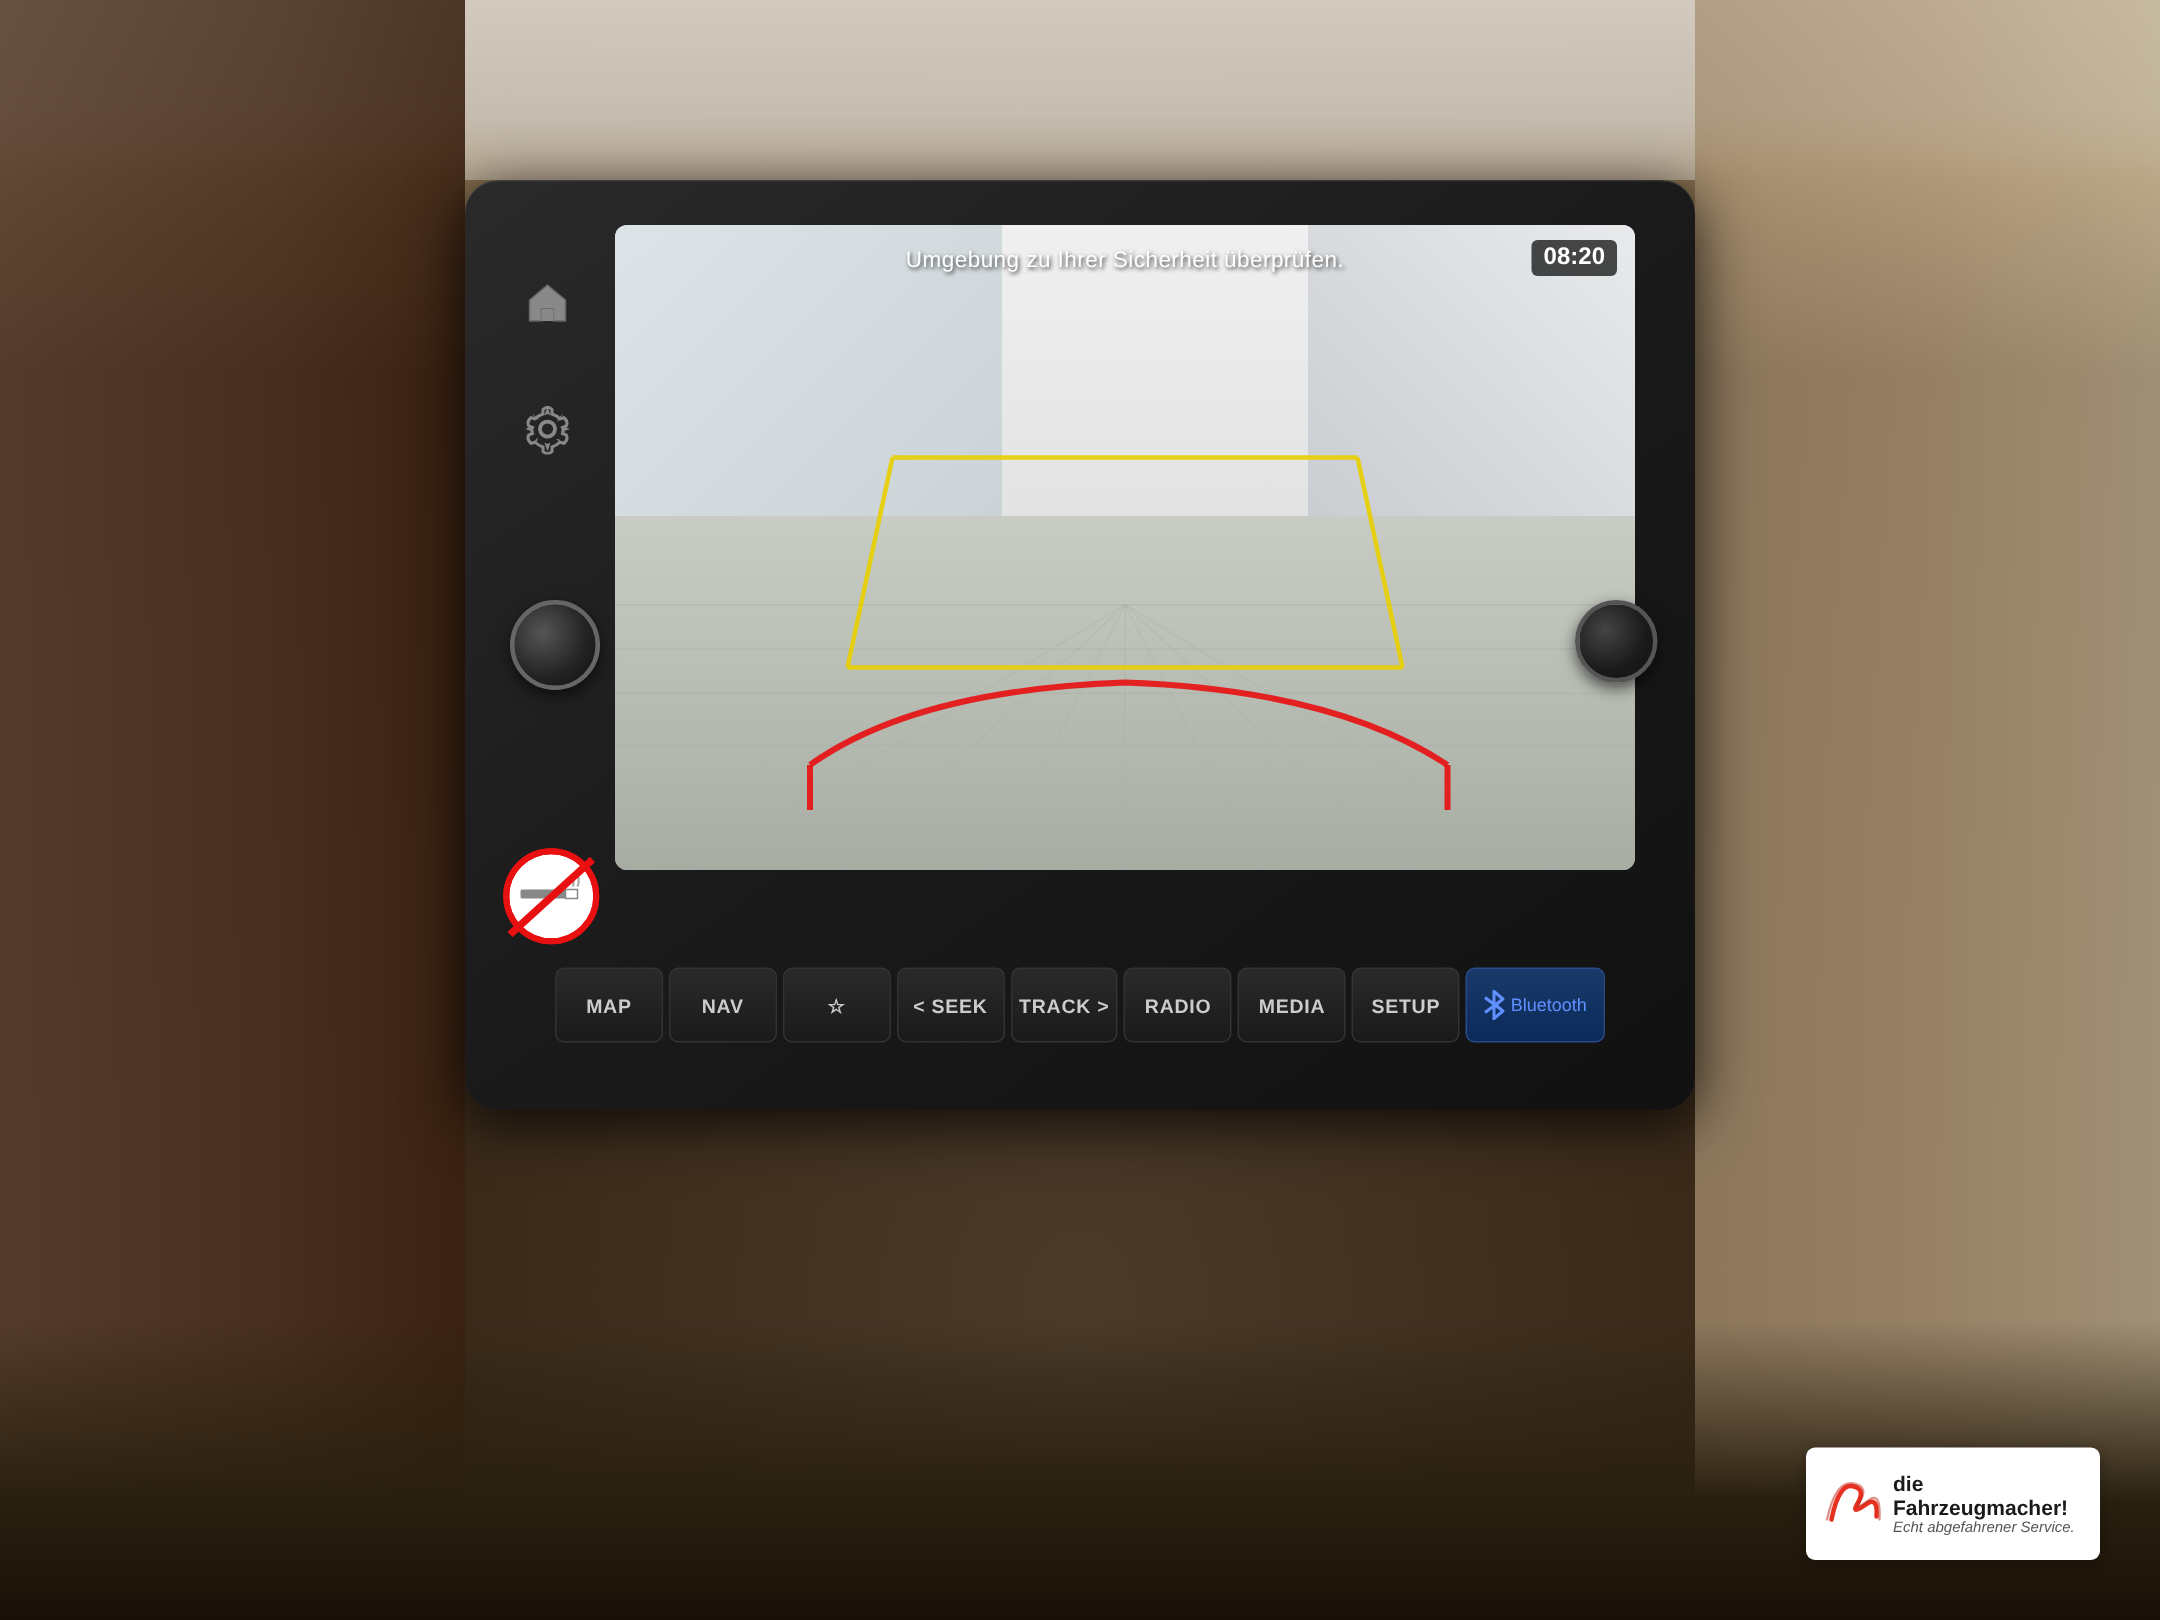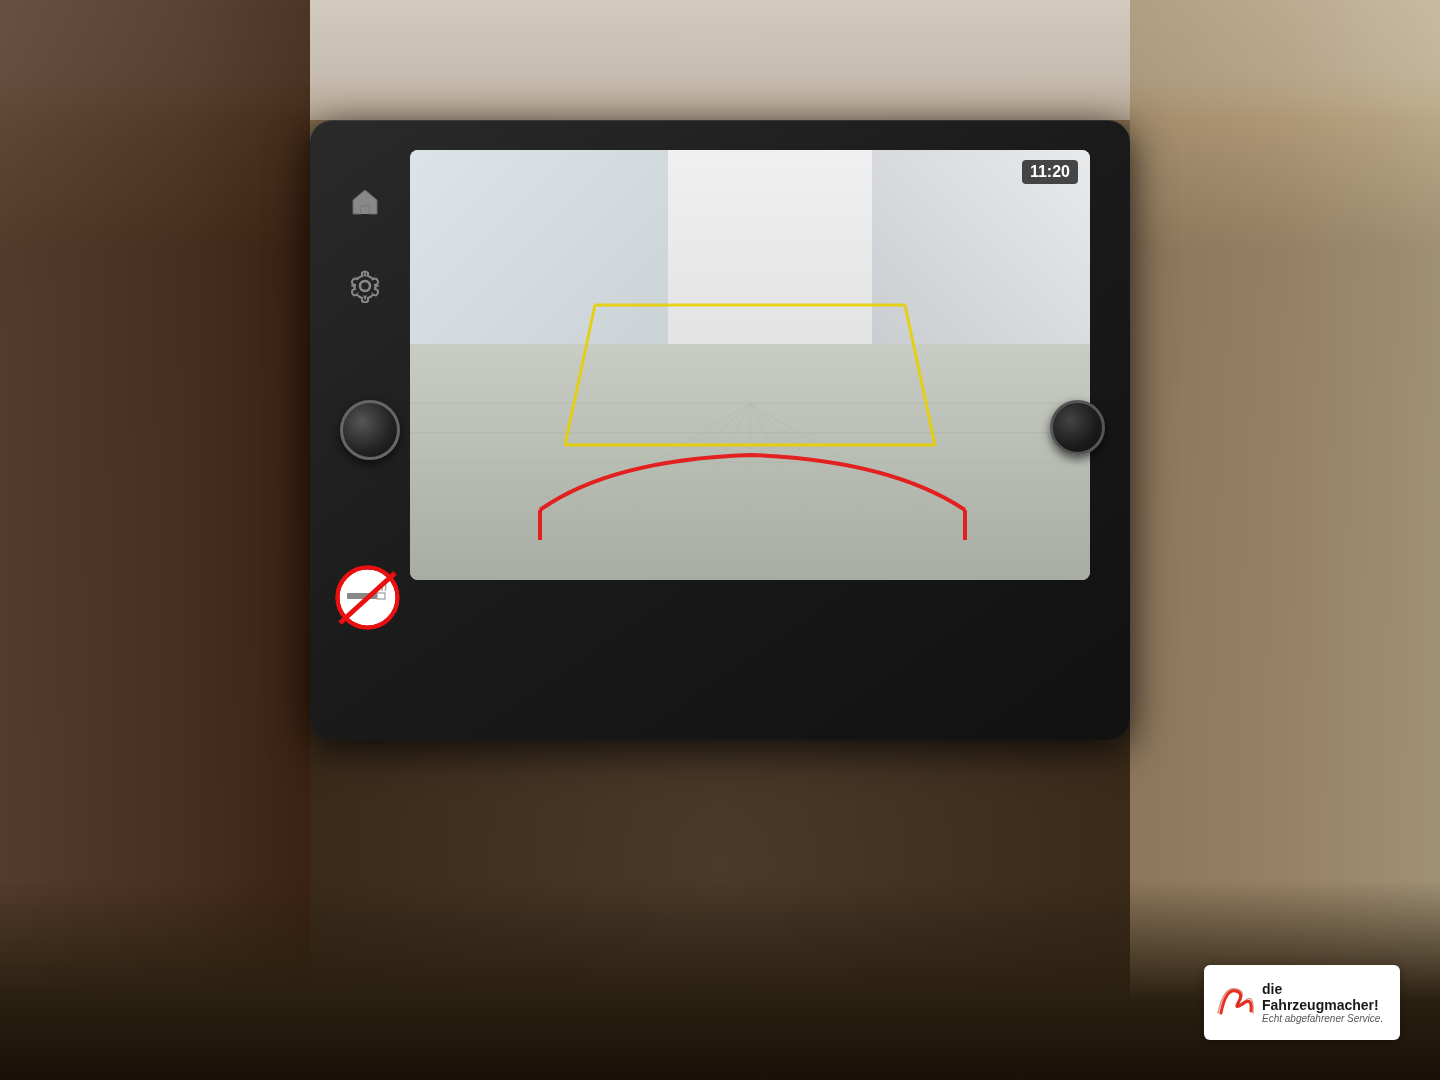--- a/index.html
+++ b/index.html
@@ -393,22 +393,23 @@
           <line x1="155" y1="295" x2="525" y2="295" stroke="#e8d000" stroke-width="3" opacity="0.9"></line>
 
           <path d="M 130 360 Q 200 310 340 305 Q 480 310 555 360" stroke="#e81010" stroke-width="4" fill="none" opacity="0.9"></path>
 
           <line x1="130" y1="360" x2="130" y2="390" stroke="#e81010" stroke-width="4" opacity="0.9"></line>
 
           <line x1="555" y1="360" x2="555" y2="390" stroke="#e81010" stroke-width="4" opacity="0.9"></line>
         </svg>
       </div>
 
-
-      <div class="clock">11:20</div>
+      <div class="safety-text">Umgebung zu Ihrer Sicherheit überprüfen.</div>
+
+      <div class="clock">08:20</div>
     </div>
   </div>
 
   <div class="sidebar-icons">
     <div class="icon-btn icon-home">
       <svg width="32" height="32" viewBox="0 0 32 32">
         <path d="M16 4 L28 14 L28 28 L20 28 L20 20 L12 20 L12 28 L4 28 L4 14 Z" fill="#888" stroke="#666" stroke-width="1"></path>
         <rect x="12" y="20" width="8" height="8" fill="#888"></rect>
       </svg>
     </div>
@@ -440,20 +441,36 @@
       <rect x="12" y="28" width="30" height="6" rx="1" fill="#888"></rect>
       <rect x="42" y="28" width="8" height="6" fill="white" stroke="#888" stroke-width="1"></rect>
 
       <path d="M47 26 Q48 22 46 18" stroke="#aaa" stroke-width="1.5" fill="none"></path>
       <path d="M50 26 Q52 21 49 16" stroke="#aaa" stroke-width="1.5" fill="none"></path>
 
       <line x1="5" y1="58" x2="60" y2="8" stroke="#e81010" stroke-width="5"></line>
     </svg>
   </div>
 
+  <div class="button-strip">
+    <div class="nav-btn">MAP</div>
+    <div class="nav-btn">NAV</div>
+    <div class="nav-btn">☆</div>
+    <div class="nav-btn">&lt; SEEK</div>
+    <div class="nav-btn">TRACK &gt;</div>
+    <div class="nav-btn">RADIO</div>
+    <div class="nav-btn">MEDIA</div>
+    <div class="nav-btn">SETUP</div>
+    <div class="bluetooth-btn">
+      <svg width="14" height="20" viewBox="0 0 14 20">
+        <path d="M7 1 L13 6 L7 11 L7 1 Z M7 19 L13 14 L7 9 L7 19 Z M1 5 L13 14 M1 15 L13 6" stroke="#6090ff" stroke-width="2" fill="none"></path>
+      </svg>
+      <span>Bluetooth</span>
+    </div>
+  </div>
 
 </div>
 
 <div class="logo-watermark">
   <div class="logo-brand">
     <div class="logo-icon">
       <svg width="40" height="35" viewBox="0 0 40 35">
         <path d="M5 30 Q10 5 20 8 Q28 10 22 20 Q18 27 28 20 Q36 14 35 28" stroke="#e63020" stroke-width="3" fill="none" stroke-linecap="round"></path>
         <path d="M2 30 Q8 3 20 6 Q30 8 24 18 Q19 25 30 17 Q38 11 37 30" stroke="#c02010" stroke-width="1.5" fill="none" stroke-linecap="round" opacity="0.5"></path>
       </svg>

